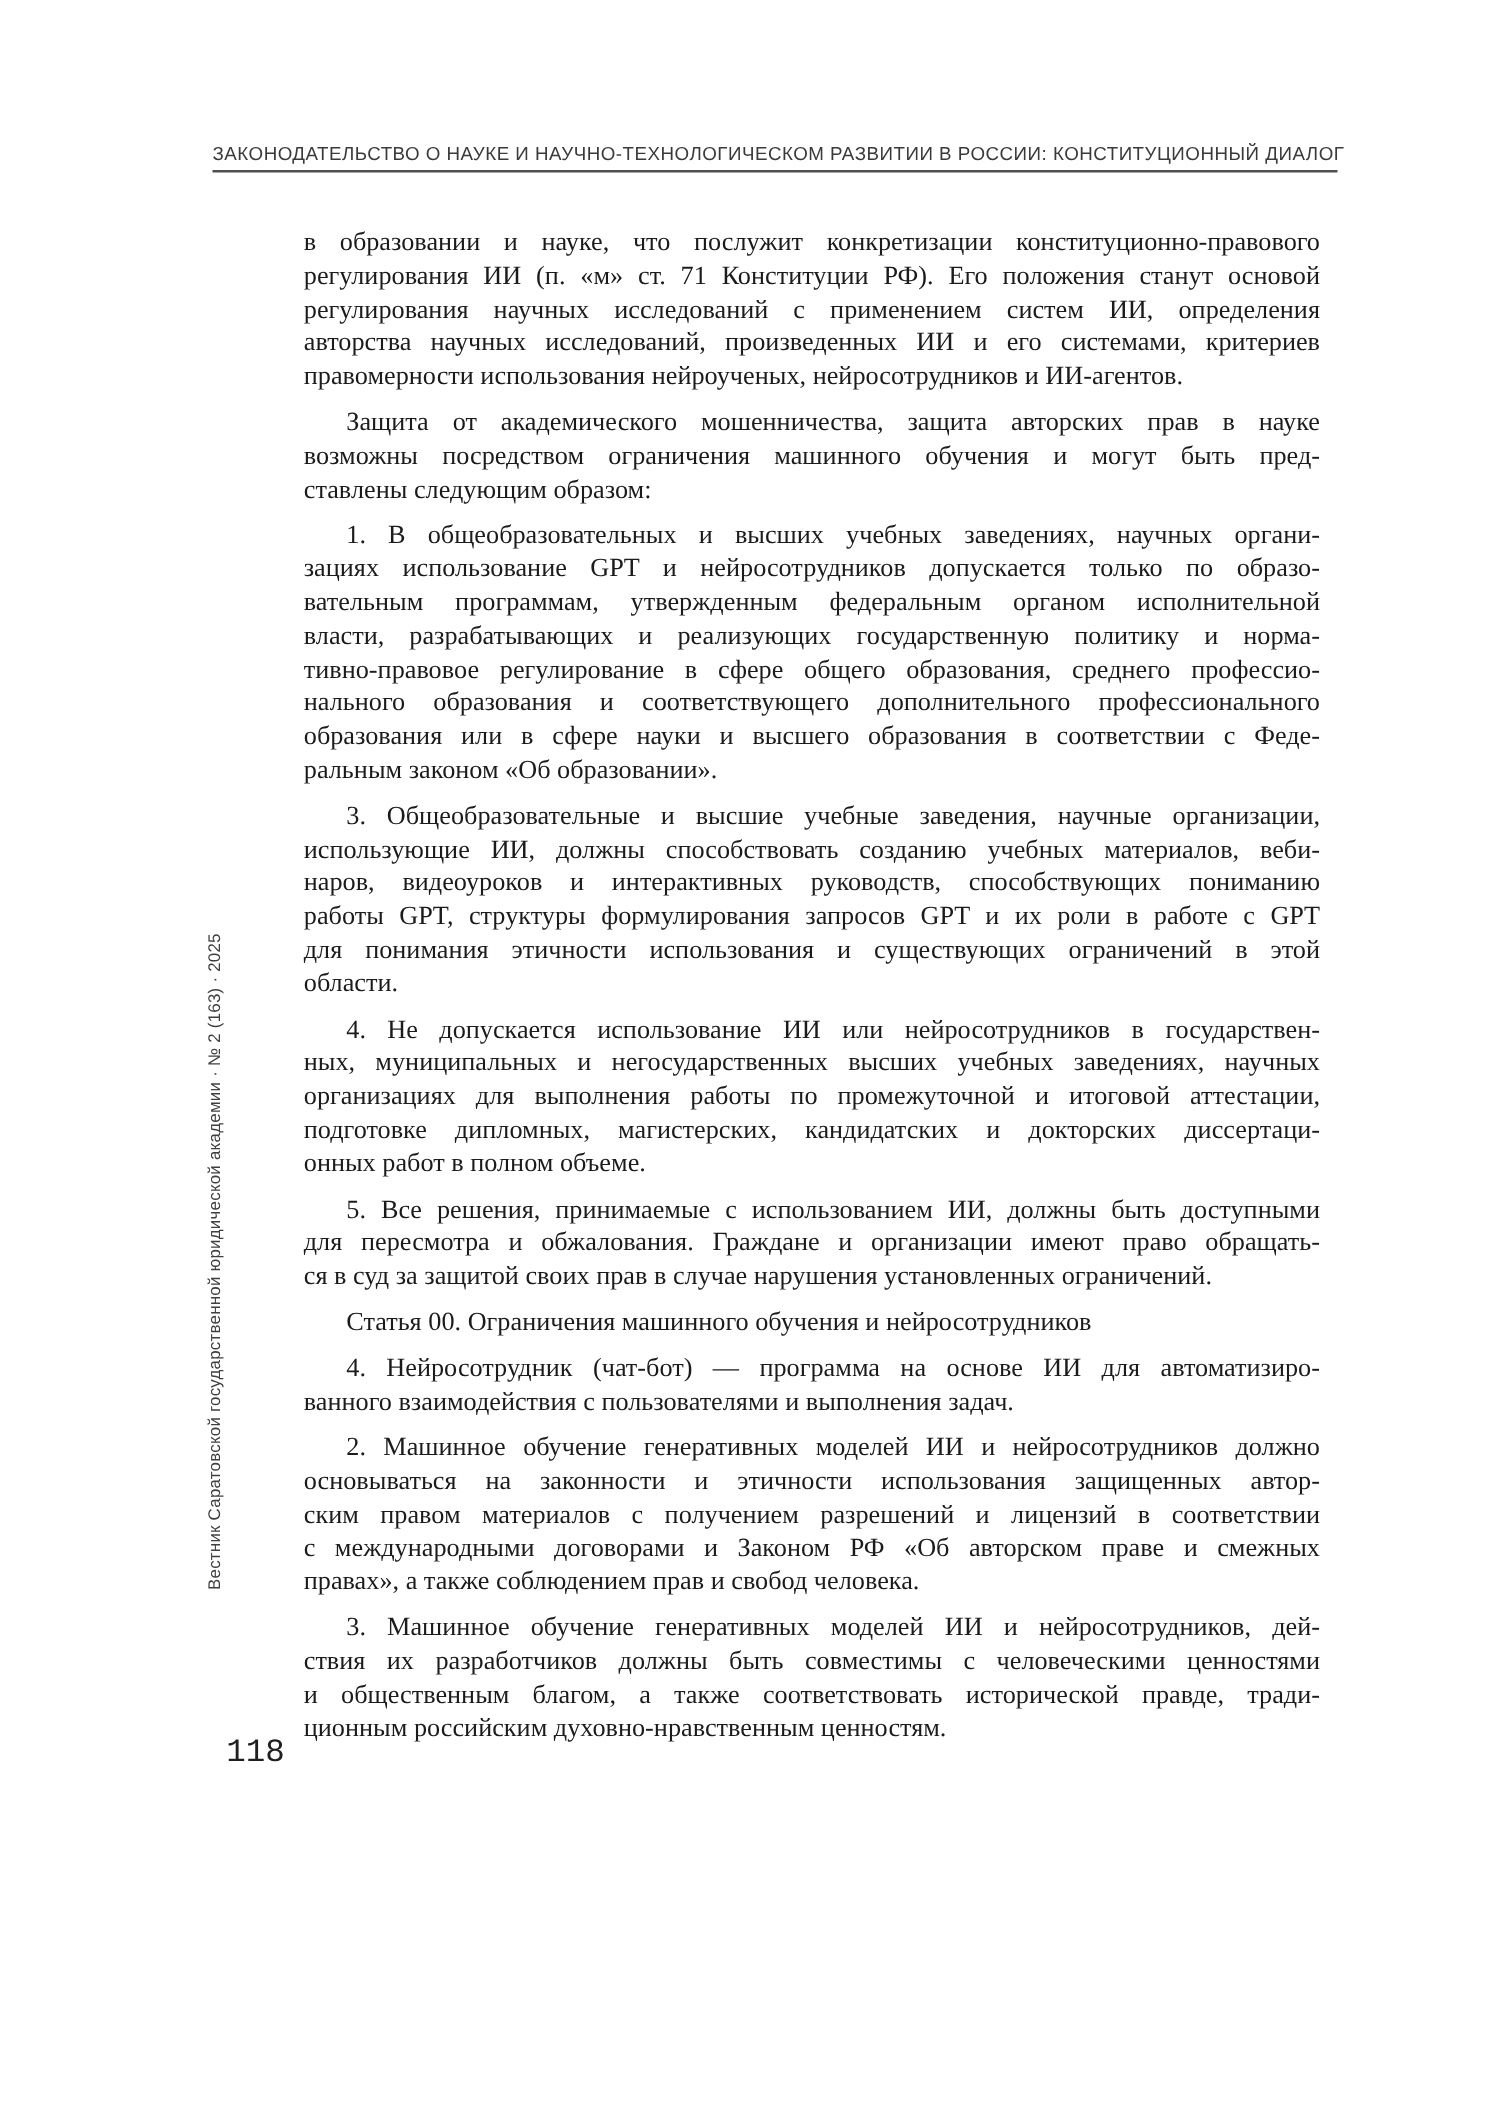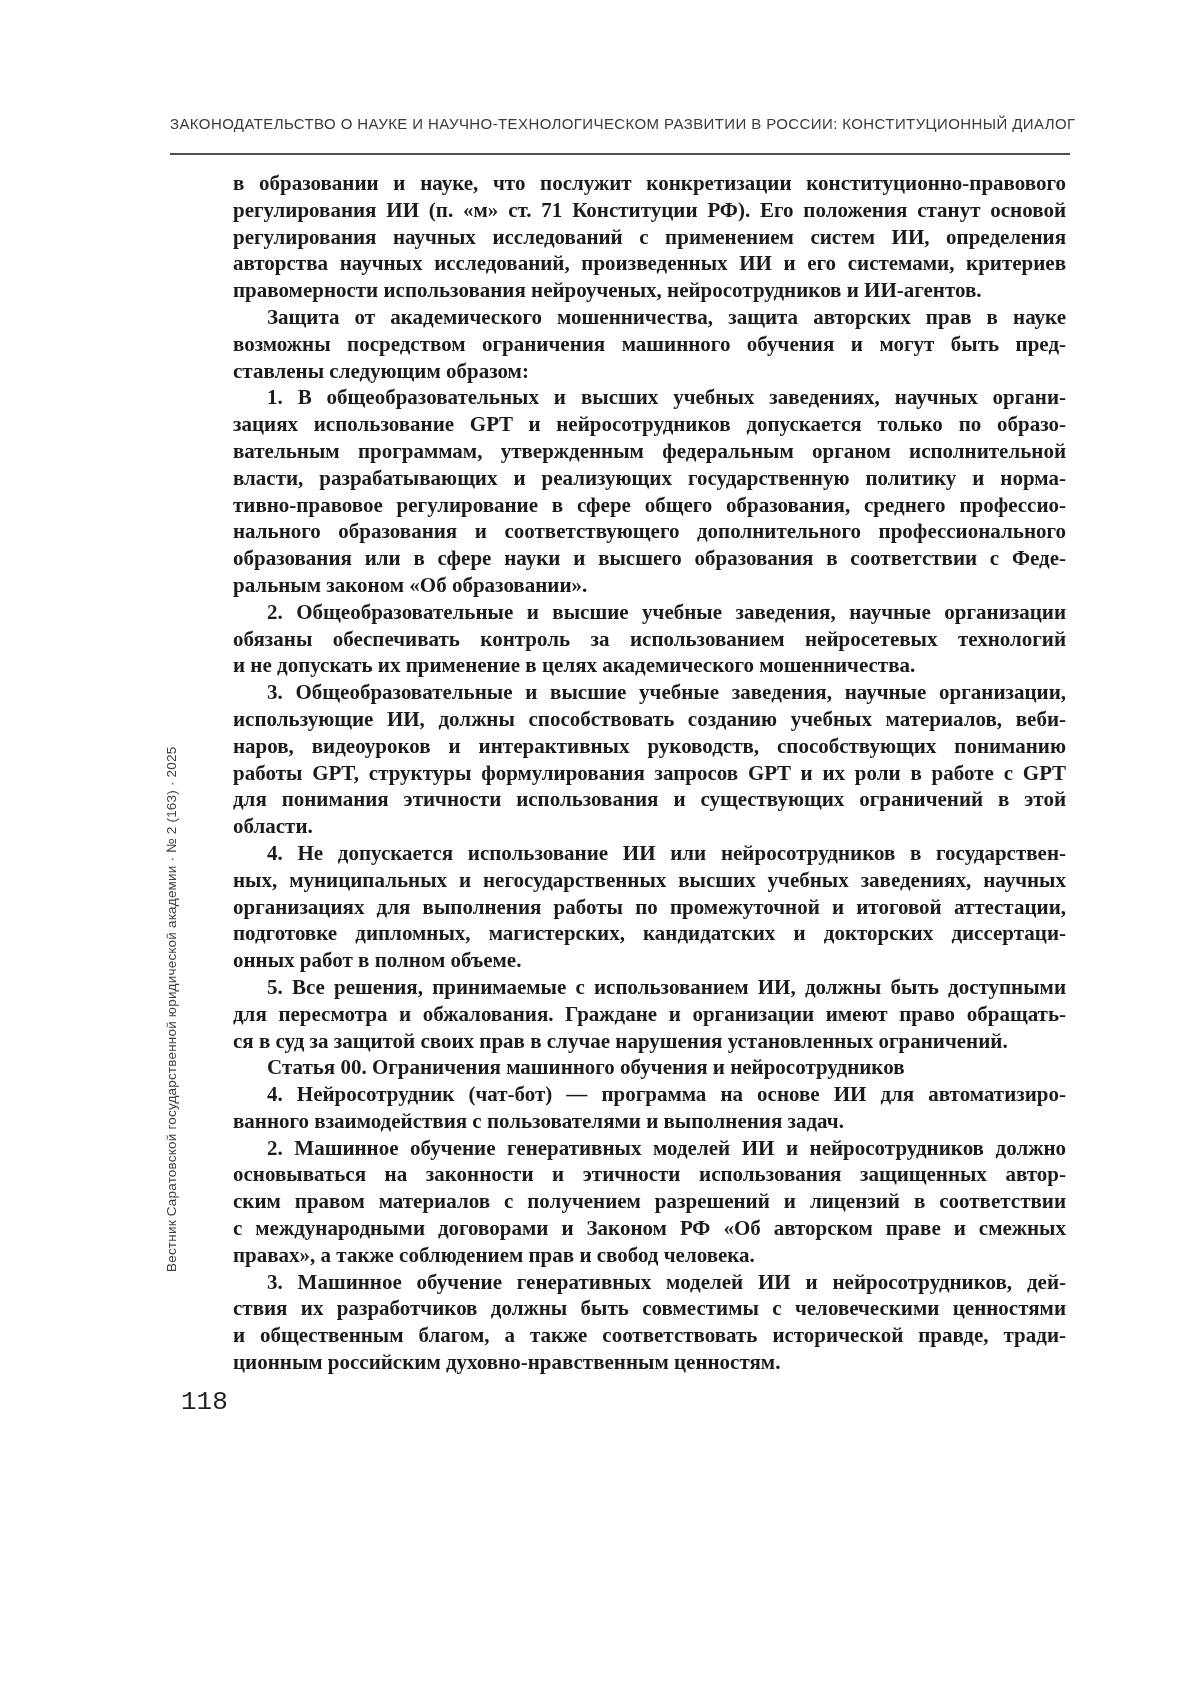--- a/index.html
+++ b/index.html
@@ -13,33 +13,33 @@
   }
   
   .running-head{
     position:absolute;
     left:170px;top:115px;width:900px;
     text-align:center;
     font-family:"Liberation Sans", sans-serif;
     font-size:15px;
     letter-spacing:0.4px;
     color:#3a3a3a;
-    padding-bottom:21px;
+    padding-bottom:4px;
     border-bottom:2px solid #505050;
     white-space:nowrap;
   }
   
   .article-body{
     position:absolute;
     left:233px;top:170px;width:833px;
     font-size:21px;
     line-height:26.8px;
     color:#1b1b1b;
   }
-  .para{margin:0;font-weight:bold;}
+  .para{margin:10px;}
   .ln{
     text-align:justify;
     text-align-last:justify;
     white-space:normal;
   }
   .ln.last{text-align-last:left;}
   .ln.ind{text-indent:34px;}
   
   .journal-sidebar{
     position:absolute;
@@ -86,25 +86,20 @@
         <div class="ln ind">1. В общеобразовательных и высших учебных заведениях, научных органи-</div>
         <div class="ln">зациях использование GPT и нейросотрудников допускается только по образо-</div>
         <div class="ln">вательным программам, утвержденным федеральным органом исполнительной</div>
         <div class="ln">власти, разрабатывающих и реализующих государственную политику и норма-</div>
         <div class="ln">тивно-правовое регулирование в сфере общего образования, среднего профессио-</div>
         <div class="ln">нального образования и соответствующего дополнительного профессионального</div>
         <div class="ln">образования или в сфере науки и высшего образования в соответствии с Феде-</div>
         <div class="ln last">ральным законом «Об образовании».</div>
       </div>
       <div class="para">
-        <div class="ln ind">2. Общеобразовательные и высшие учебные заведения, научные организации</div>
-        <div class="ln">обязаны обеспечивать контроль за использованием нейросетевых технологий</div>
-        <div class="ln last">и не допускать их применение в целях академического мошенничества.</div>
-      </div>
-      <div class="para">
         <div class="ln ind">3. Общеобразовательные и высшие учебные заведения, научные организации,</div>
         <div class="ln">использующие ИИ, должны способствовать созданию учебных материалов, веби-</div>
         <div class="ln">наров, видеоуроков и интерактивных руководств, способствующих пониманию</div>
         <div class="ln">работы GPT, структуры формулирования запросов GPT и их роли в работе с GPT</div>
         <div class="ln">для понимания этичности использования и существующих ограничений в этой</div>
         <div class="ln last">области.</div>
       </div>
       <div class="para">
         <div class="ln ind">4. Не допускается использование ИИ или нейросотрудников в государствен-</div>
         <div class="ln">ных, муниципальных и негосударственных высших учебных заведениях, научных</div>

